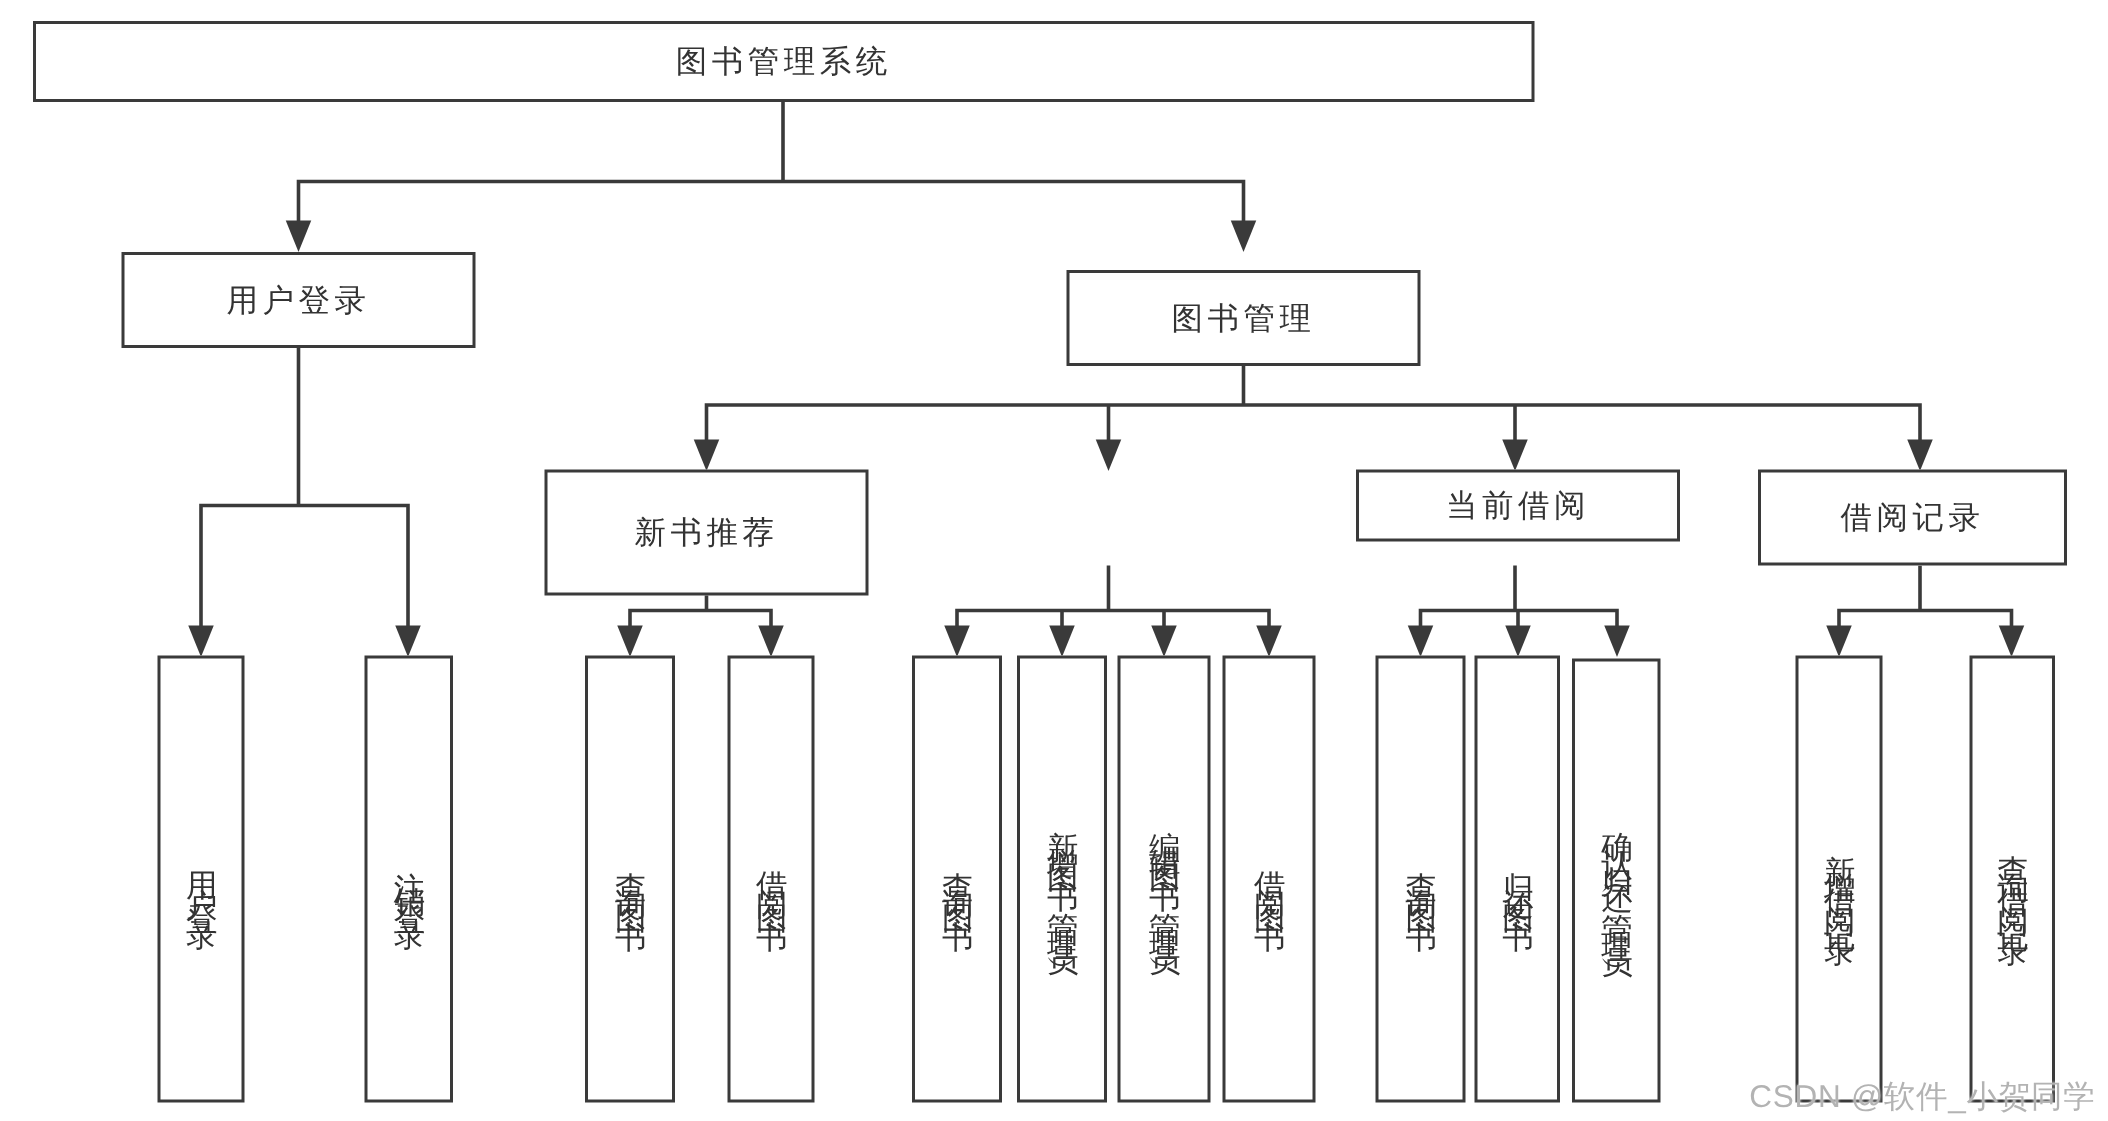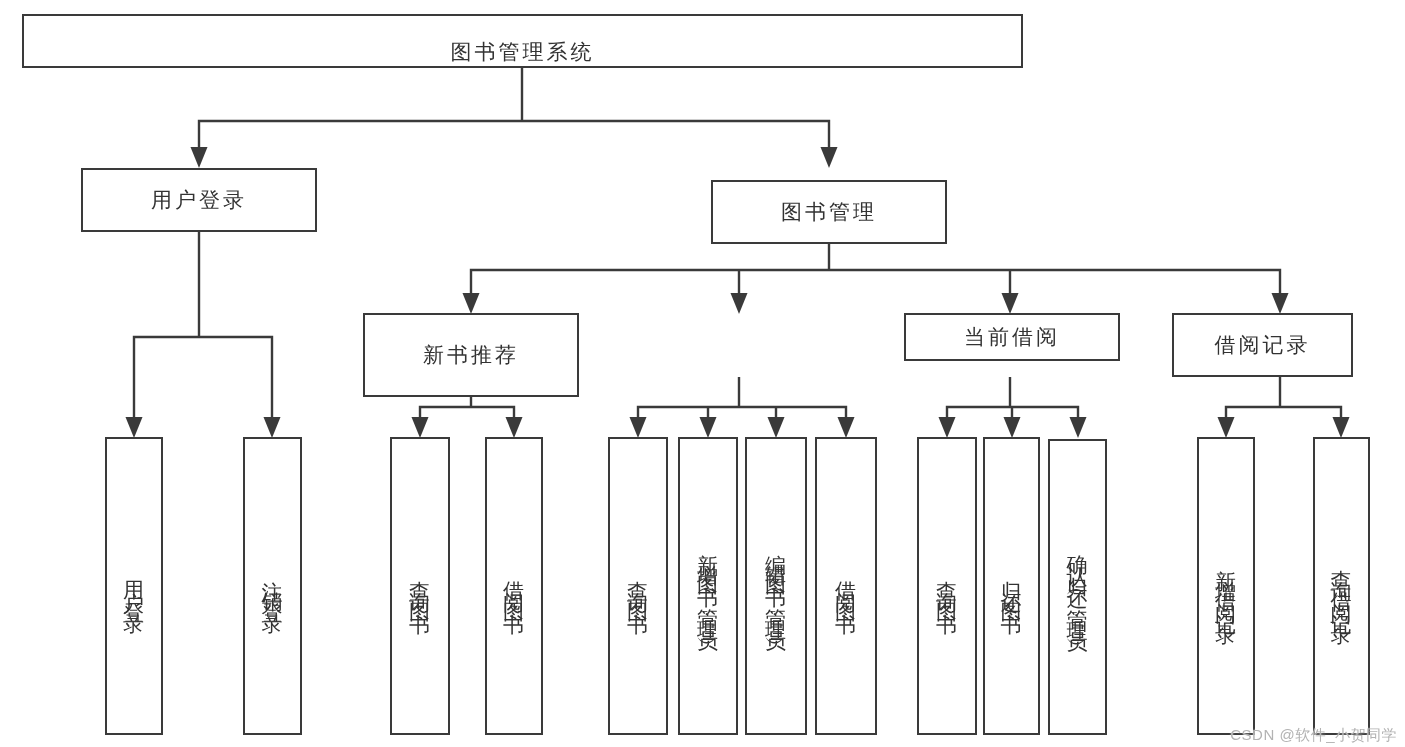--- a/index.html
+++ b/index.html
@@ -40,21 +40,21 @@
     writing-mode:vertical-rl;
     text-orientation:mixed;
     font-size:21px;
     letter-spacing:11px;
     line-height:1;
   }
   .vnode .lbl{display:block;}
   .watermark{
     position:absolute;
     right:8px;bottom:2px;
-    font-size:15px;
+    font-size:21px;
     color:var(--wm);
     letter-spacing:0.5px;
     text-shadow:0 0 2px #ffffff;
     white-space:nowrap;
     z-index:5;
   }
 </style>
 </head>
 <body>
 
@@ -96,38 +96,38 @@
       <polygon points="1012,438 1003.5,417 1020.5,417"></polygon>
       <polygon points="1078,438 1069.5,417 1086.5,417"></polygon>
     </g>
     <g>
       <path d="M1280 377 V407 M1224.8 407 H1342.2 M1226 407 V423 M1341 407 V423"></path>
       <polygon points="1226,438 1217.5,417 1234.5,417"></polygon>
       <polygon points="1341,438 1332.5,417 1349.5,417"></polygon>
     </g>
   </svg>
 
-  <div class="node hnode" style="left:22px;top:14px;width:1001px;height:54px;align-items:flex-end;">
+  <div class="node hnode" style="left:22px;top:14px;width:1001px;height:54px;">
     <span class="lbl">图书管理系统</span>
   </div>
 
   <div class="node hnode" style="left:81px;top:168px;width:236px;height:64px;">
     <span class="lbl">用户登录</span>
   </div>
   <div class="node hnode" style="left:711px;top:180px;width:236px;height:64px;">
     <span class="lbl">图书管理</span>
   </div>
 
   <div class="node hnode" style="left:363px;top:313px;width:216px;height:84px;">
     <span class="lbl">新书推荐</span>
   </div>
   <div class="node hnode" style="left:904px;top:313px;width:216px;height:48px;">
     <span class="lbl">当前借阅</span>
   </div>
-  <div class="node hnode" style="left:1172px;top:313px;width:181px;height:64px;">
+  <div class="node hnode" style="left:1172px;top:313px;width:206px;height:64px;">
     <span class="lbl">借阅记录</span>
   </div>
 
   <div class="node vnode" style="left:105px;top:437px;width:58px;height:298px;">
     <span class="lbl">用户登录</span>
   </div>
   <div class="node vnode" style="left:243px;top:437px;width:59px;height:298px;">
     <span class="lbl">注销登录</span>
   </div>
 

